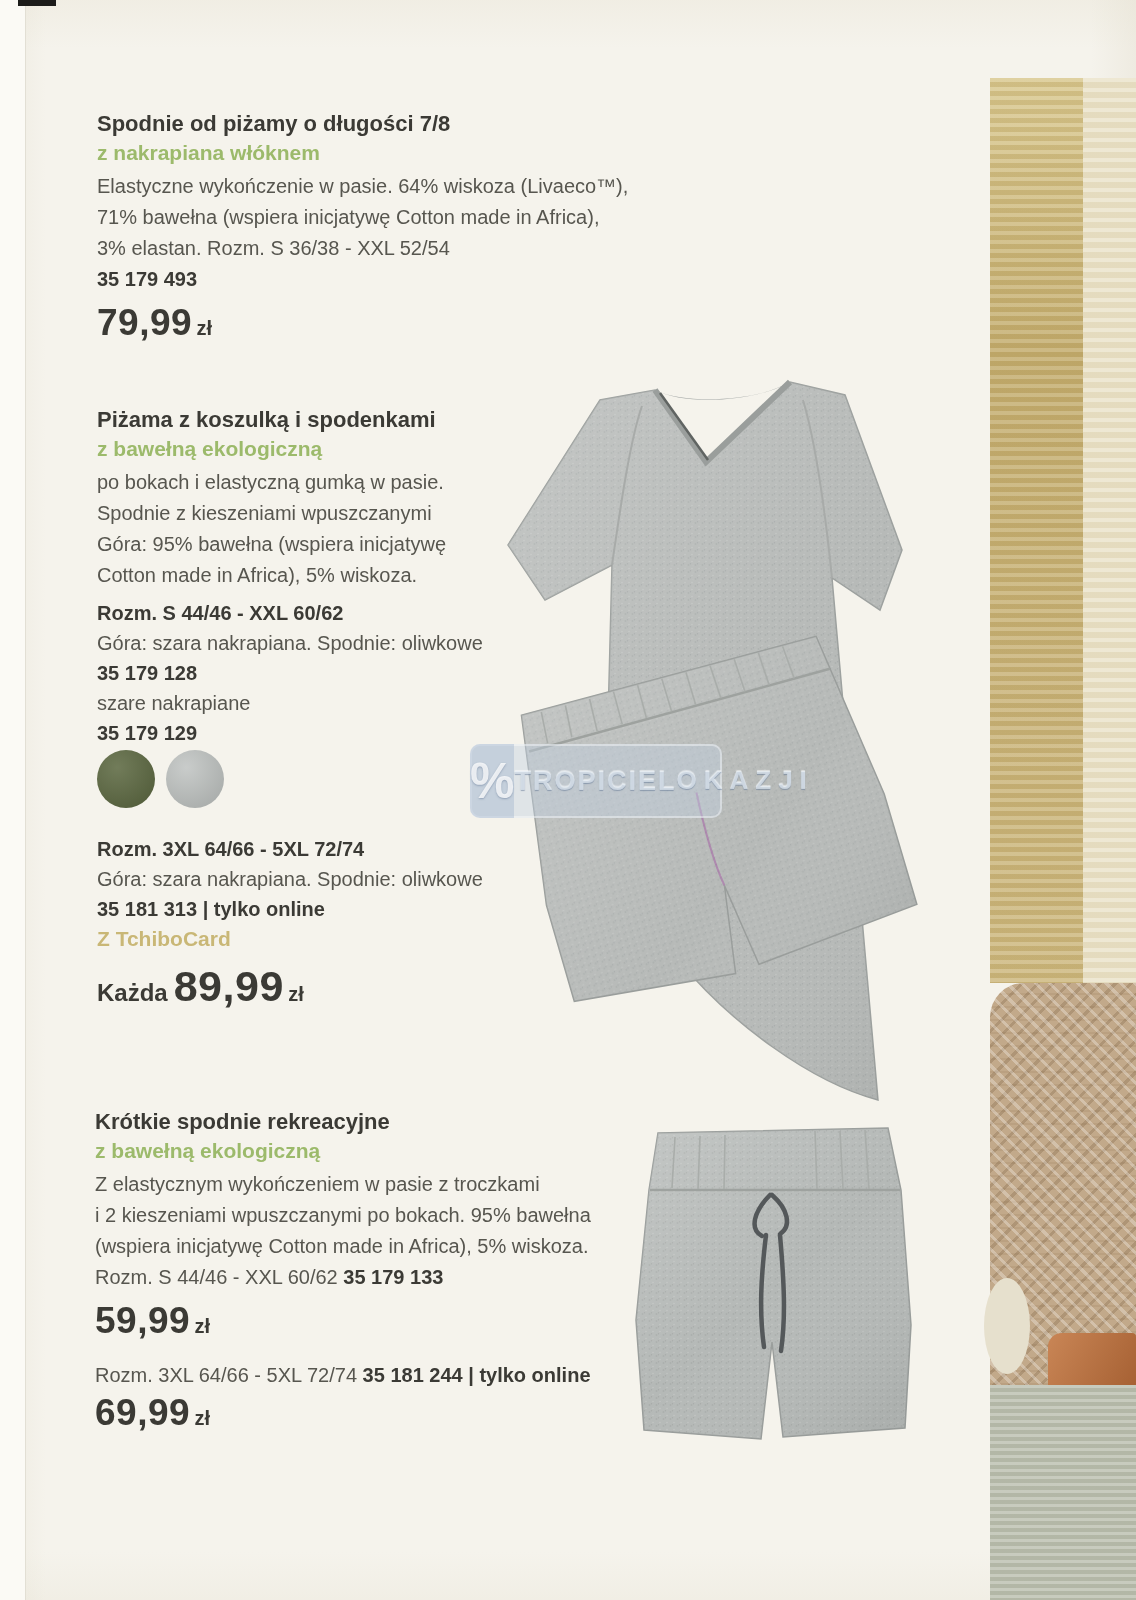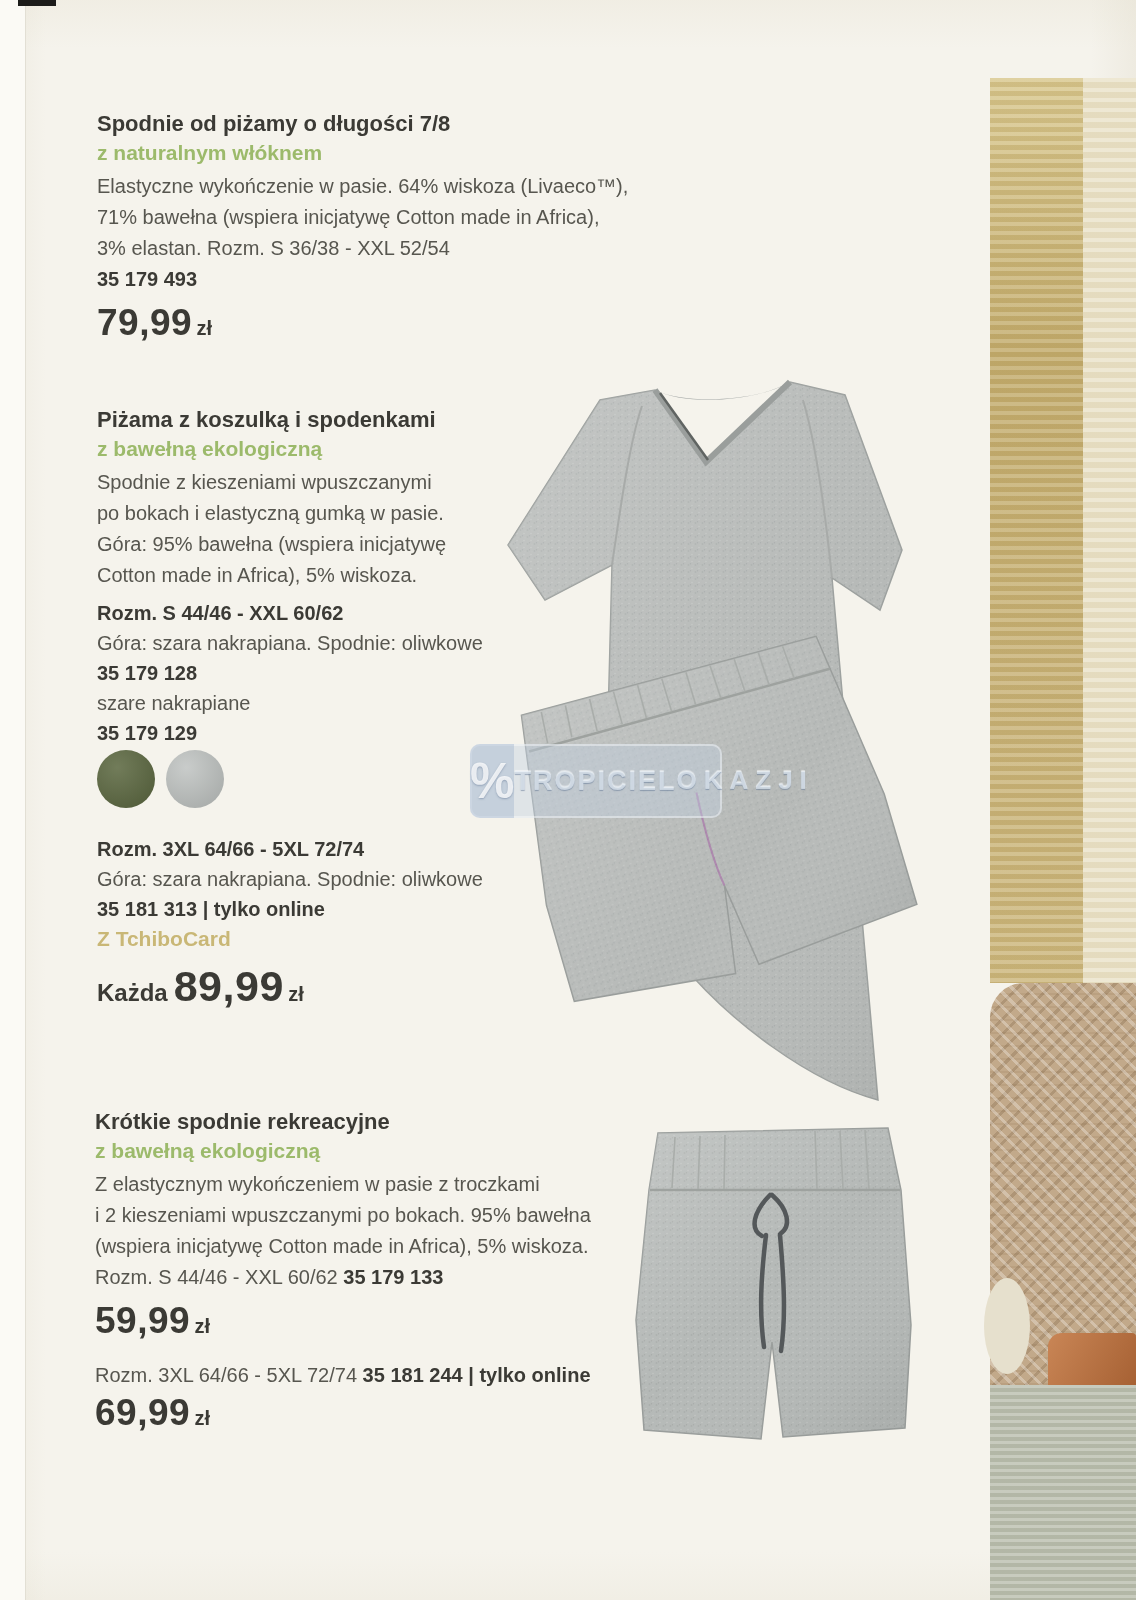--- a/index.html
+++ b/index.html
@@ -165,39 +165,39 @@
   <div class="watermark">
     <div class="wm-left">%</div>
     <div class="wm-right">
       <div class="wm-t1">TROPICIEL</div>
       <div class="wm-t2">OKAZJI</div>
     </div>
   </div>
 
   <div class="block" style="left:97px;top:110px;z-index:2">
     <div class="title">Spodnie od piżamy o długości 7/8</div>
-    <div class="subtitle">z naturalnym włóknem</div>
+    <div class="subtitle">z nakrapiana włóknem</div>
     <div class="body-text">
       <div class="body-line">Elastyczne wykończenie w pasie. 64% wiskoza (Livaeco™),</div>
       <div class="body-line">71% bawełna (wspiera inicjatywę Cotton made in Africa),</div>
       <div class="body-line">3% elastan. Rozm. S 36/38 - XXL 52/54</div>
     </div>
     <div class="line bold">35 179 493</div>
     <div class="price-row">
       <span class="price-num">79,99</span>
       <span class="price-cur">zł</span>
     </div>
   </div>
 
   <div class="block" style="left:97px;top:406px;z-index:2">
     <div class="title">Piżama z koszulką i spodenkami</div>
     <div class="subtitle">z bawełną ekologiczną</div>
     <div class="body-text">
+      <div class="body-line">po bokach i elastyczną gumką w pasie.</div>
       <div class="body-line">Spodnie z kieszeniami wpuszczanymi</div>
-      <div class="body-line">po bokach i elastyczną gumką w pasie.</div>
       <div class="body-line">Góra: 95% bawełna (wspiera inicjatywę</div>
       <div class="body-line">Cotton made in Africa), 5% wiskoza.</div>
     </div>
   </div>
 
   <div class="block" style="left:97px;top:598px;z-index:2">
     <div class="line bold">Rozm. S 44/46 - XXL 60/62</div>
     <div class="line">Góra: szara nakrapiana. Spodnie: oliwkowe</div>
     <div class="line bold">35 179 128</div>
     <div class="line">szare nakrapiane</div>

